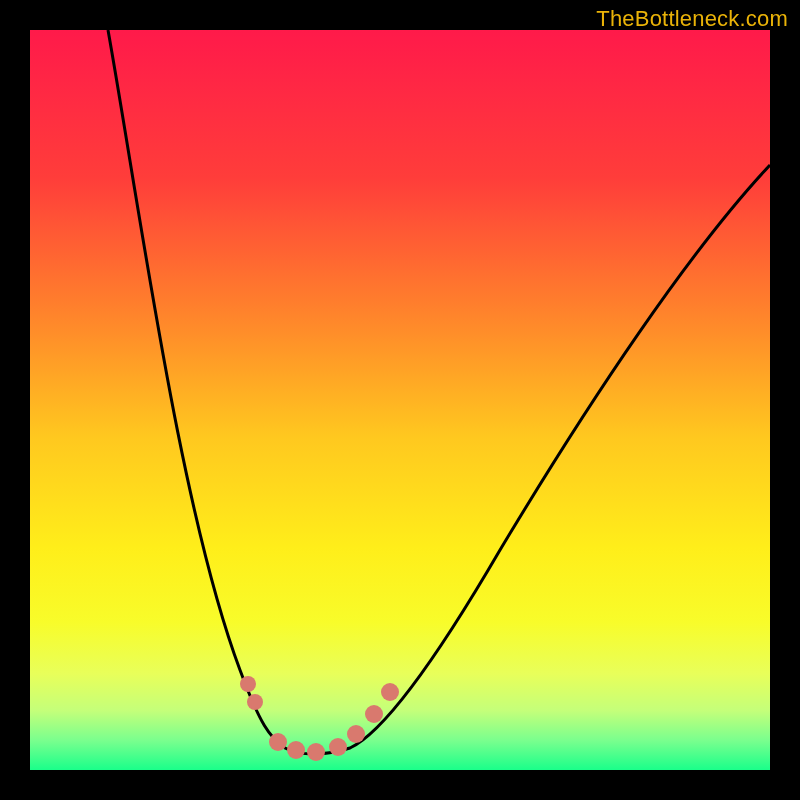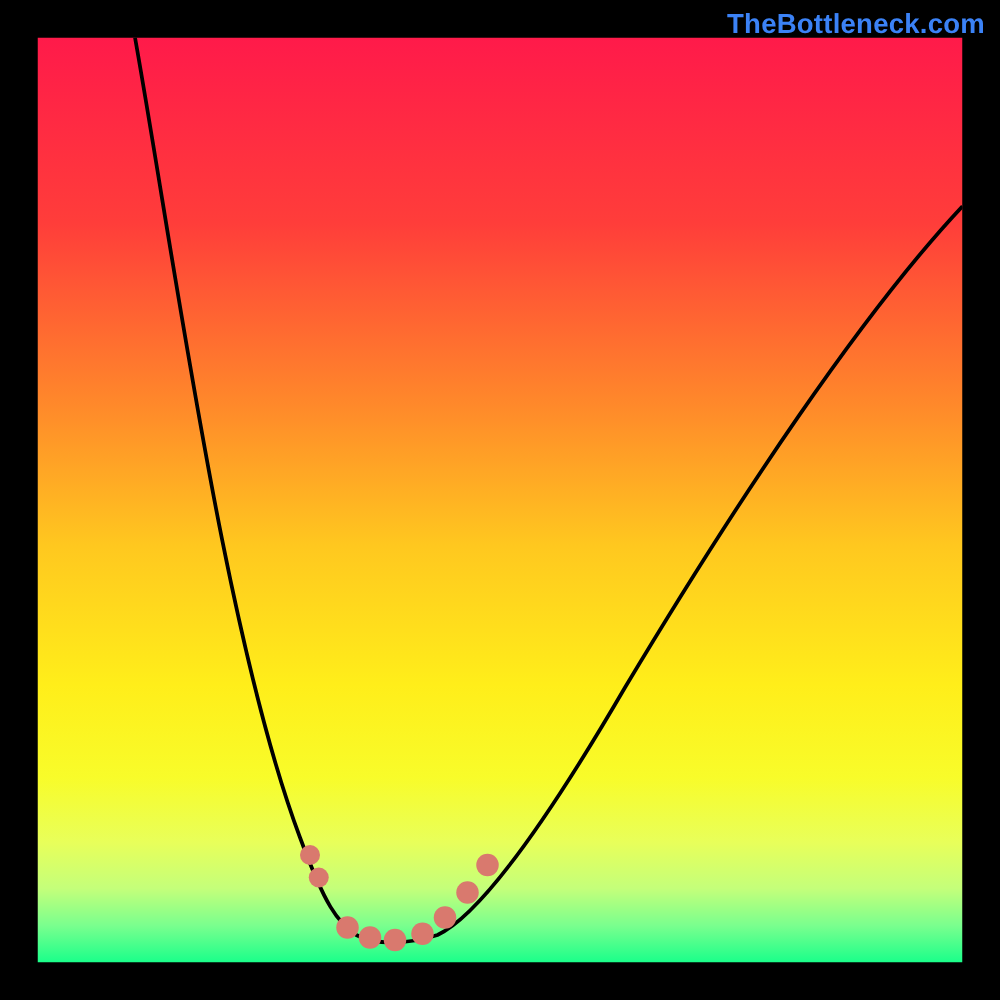--- a/index.html
+++ b/index.html
@@ -8,23 +8,23 @@
     width: 800px;
     height: 800px;
     background: #000;
     position: relative;
     font-family: Arial, Helvetica, sans-serif;
   }
   .watermark {
     position: absolute;
     top: 6px;
     right: 12px;
-    color: #3b82f6;
+    color: #eab308;
     font-size: 22px;
-    font-weight: 700;
+    font-weight: 400;
     letter-spacing: 0.2px;
     z-index: 10;
   }
   .frame {
     position: absolute;
     top: 30px;
     left: 30px;
     width: 740px;
     height: 740px;
     background: #000;

